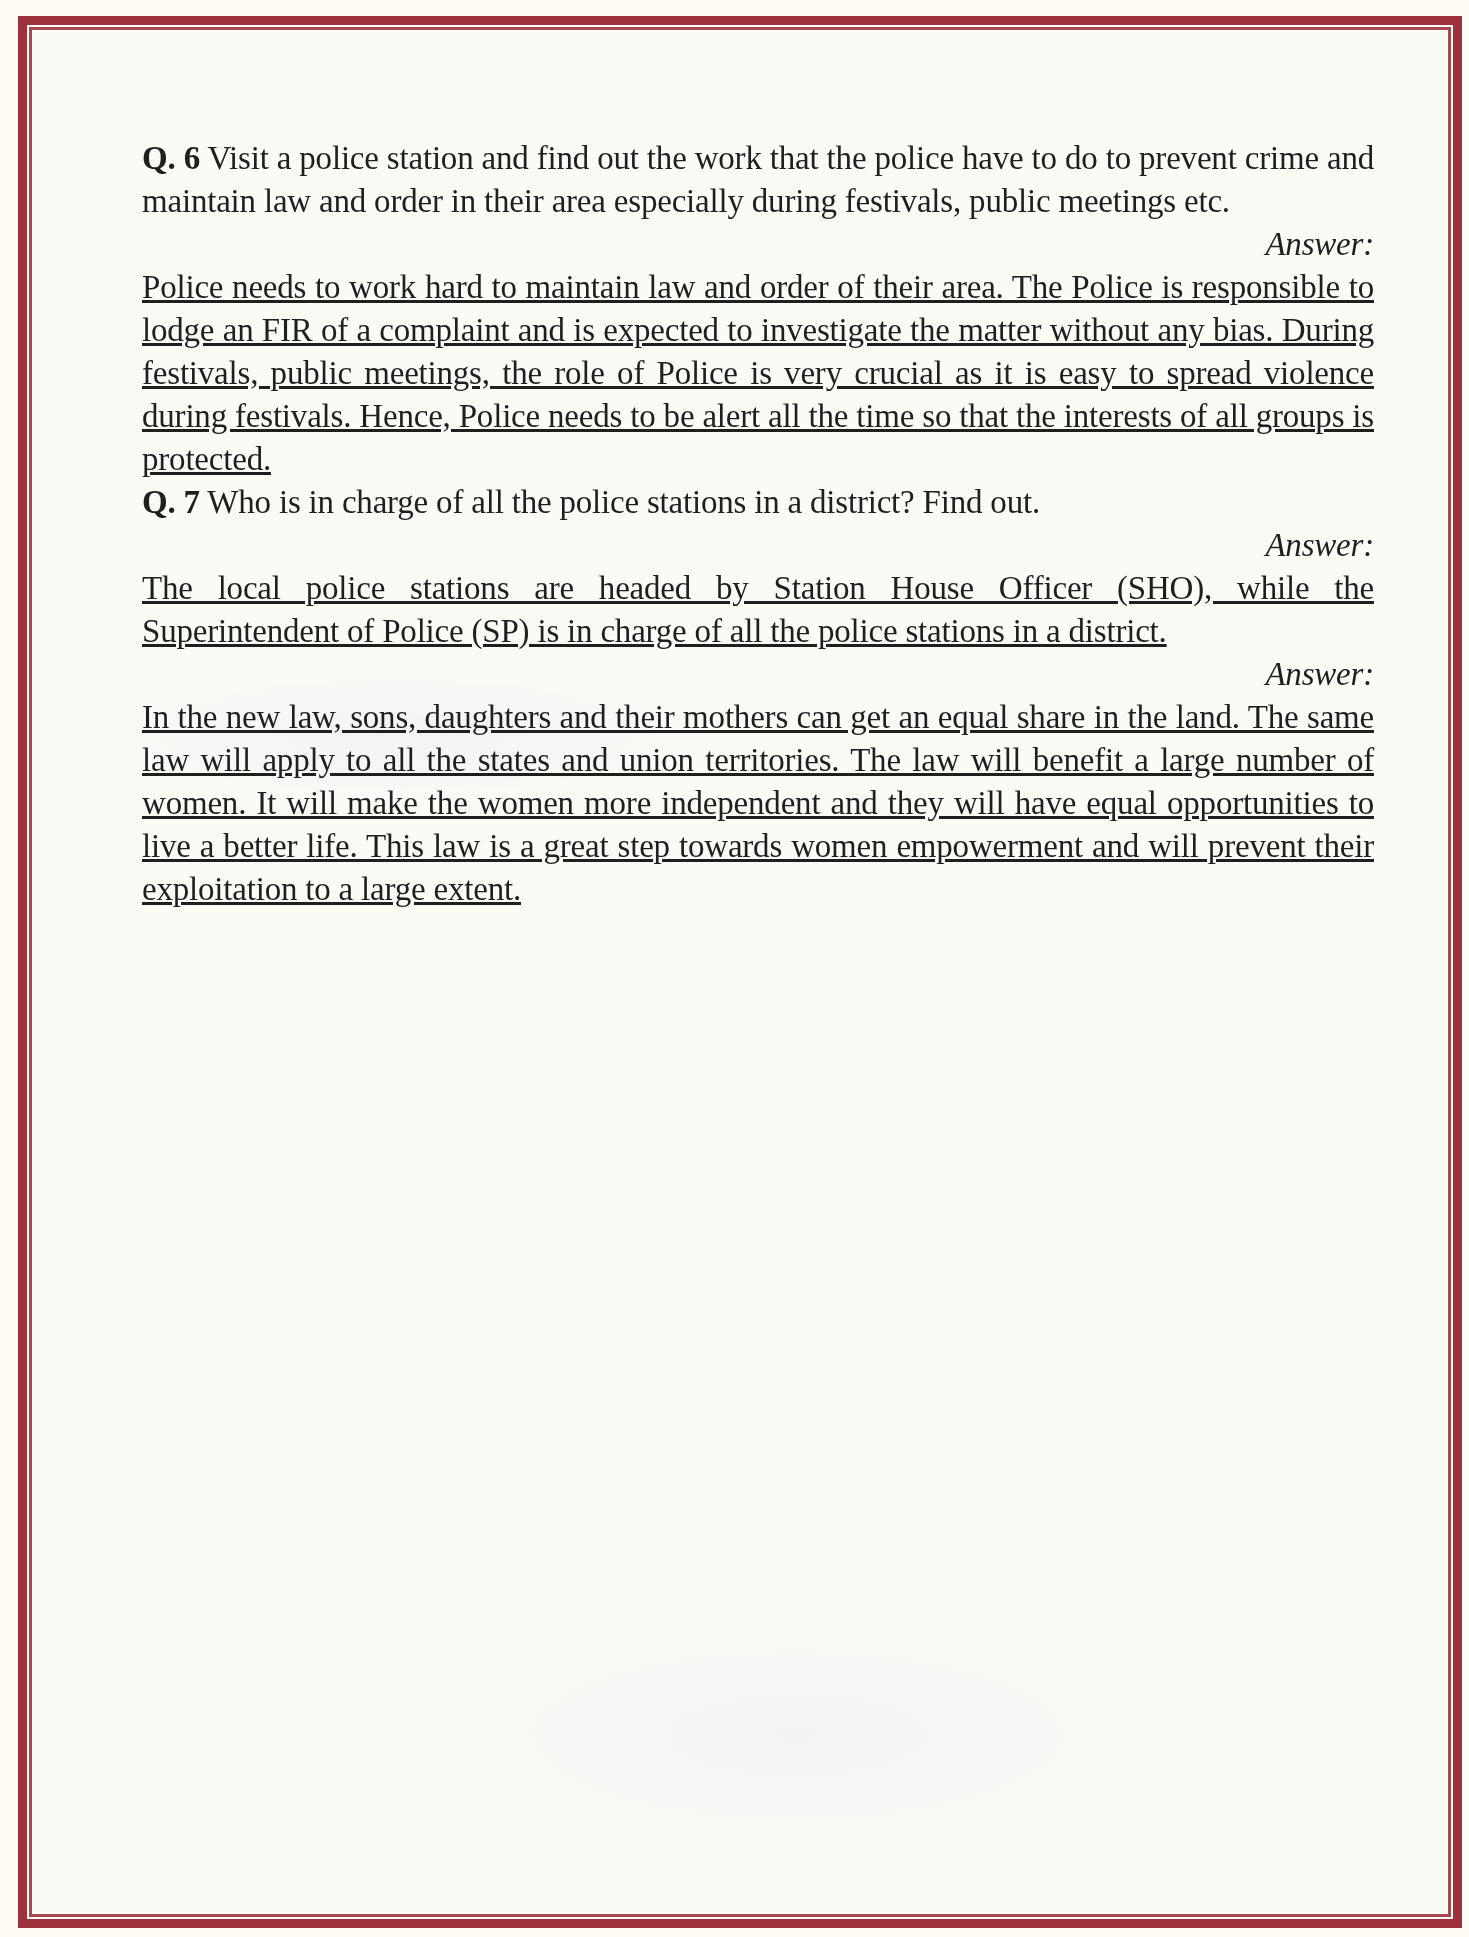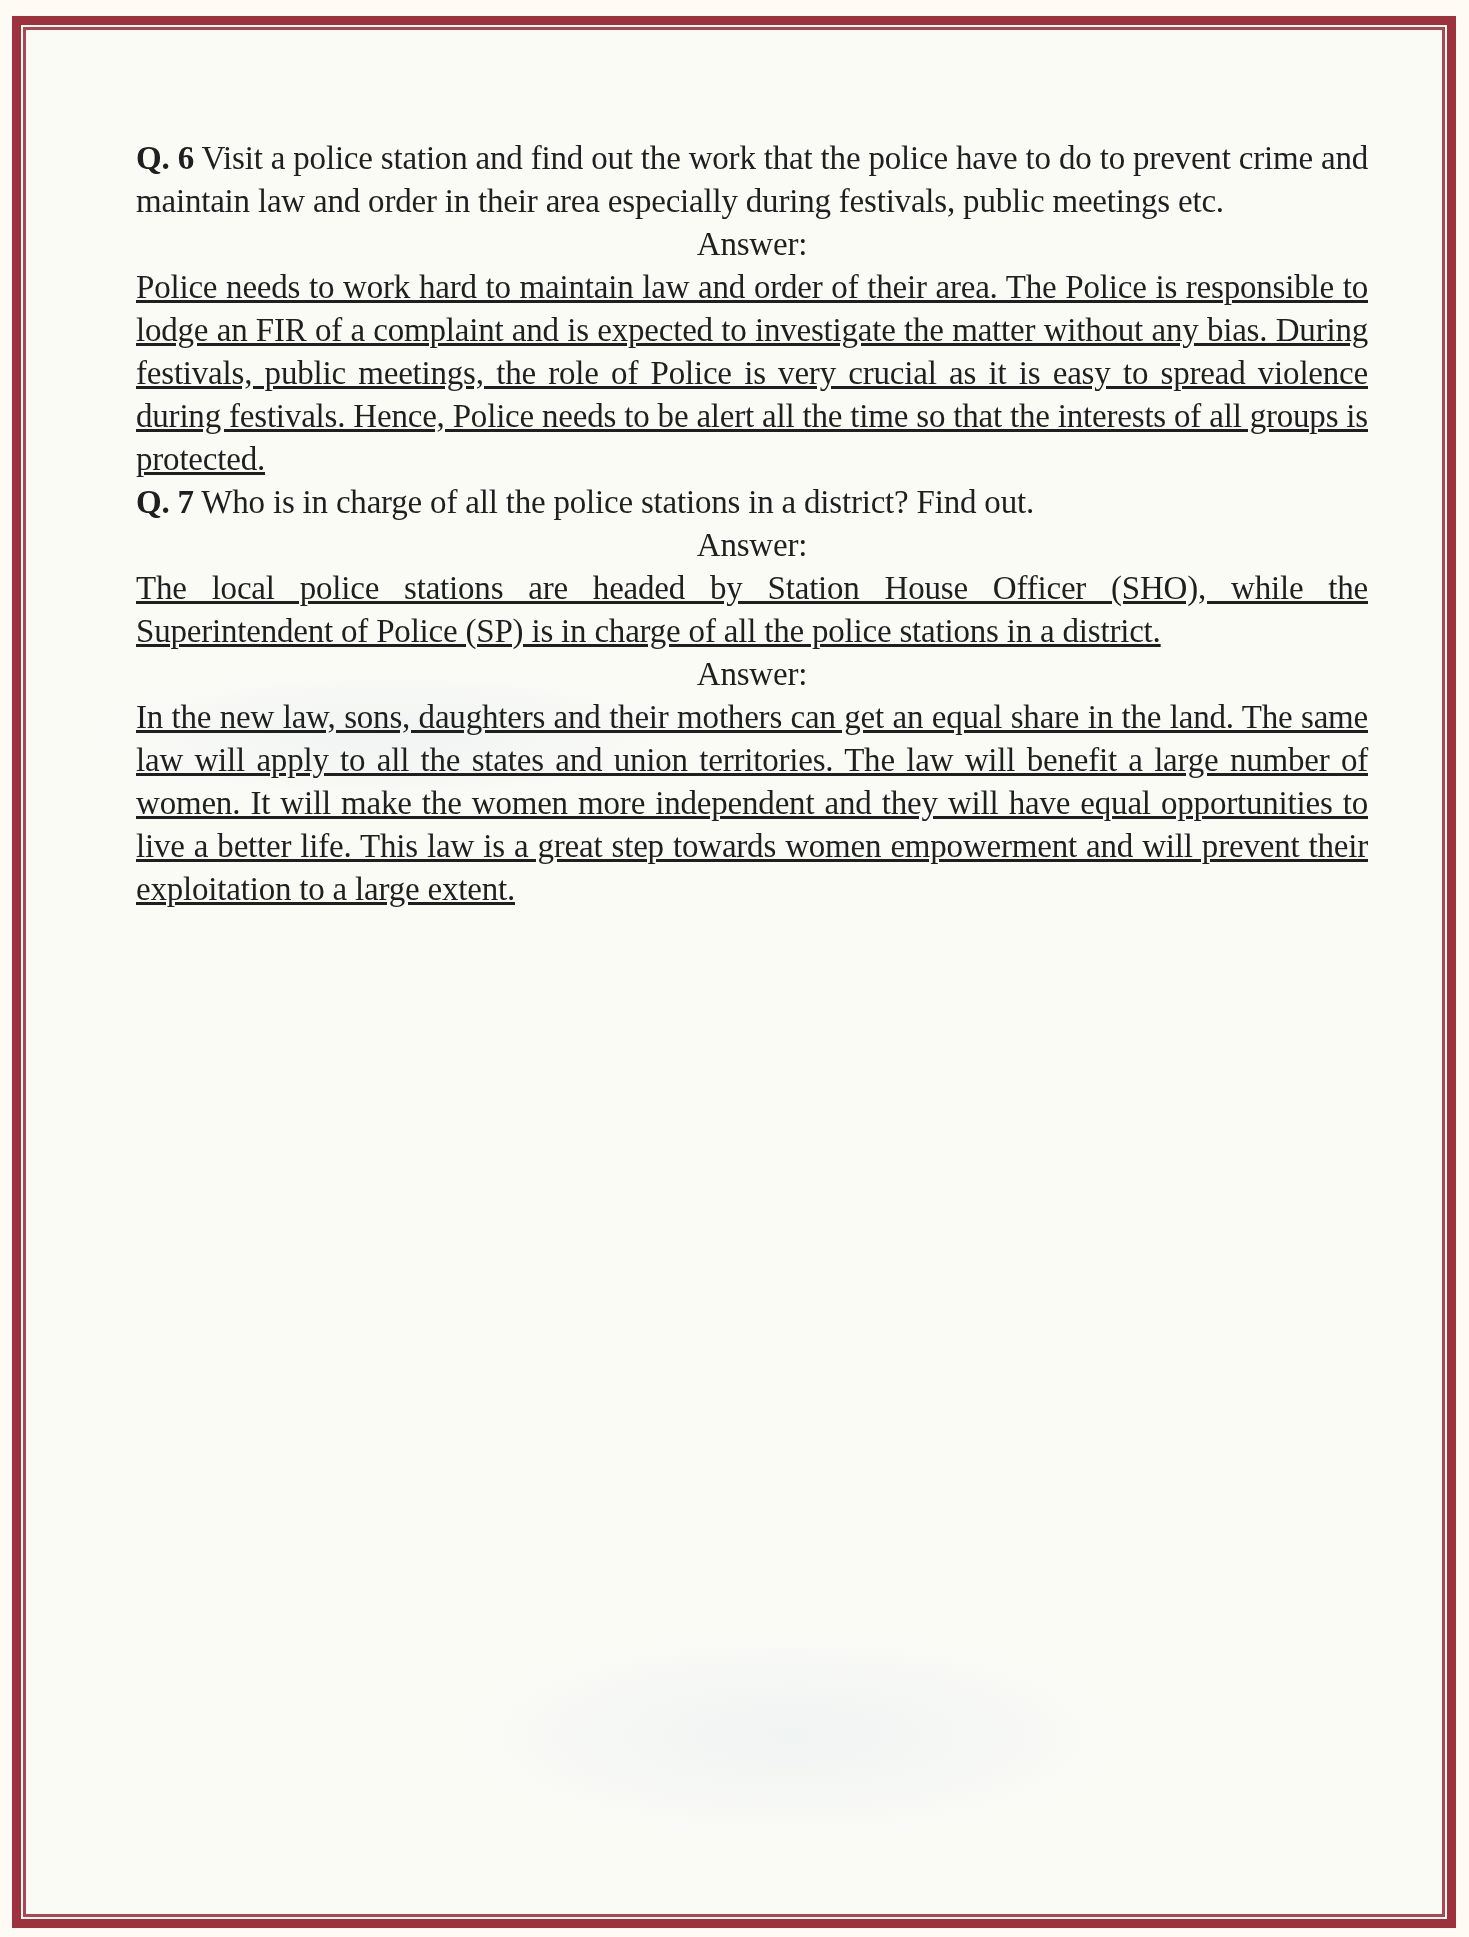--- a/index.html
+++ b/index.html
@@ -9,21 +9,21 @@
   body {
     width: 1469px;
     height: 1937px;
     position: relative;
     background: #fdfbf3;
     font-family: "Liberation Serif", serif;
     overflow: hidden;
   }
   .frame {
     position: absolute;
-    left: 12px;
+    left: 18px;
     top: 16px;
     width: 1444px;
     height: 1912px;
     box-sizing: border-box;
     border: 9px solid #9d323c;
     background: #fbfbf6;
   }
   .inner-line {
     position: absolute;
     inset: 2px;
@@ -47,21 +47,22 @@
     line-height: 43px;
     text-align: justify;
     letter-spacing: -0.2px;
   }
   .content p { margin: 0; }
   .question { margin-top: 64px; }
   section:first-child .question { margin-top: 0; }
   .qlabel { font-weight: bold; }
   .answer-label {
     margin-top: 22px;
-    text-align: center;
+    text-align: right;
+    font-style: italic;
   }
   .answer-text { margin-top: 22px; text-decoration: underline; }
 </style>
 </head>
 <body>
 
 <div class="frame">
   <div class="inner-line"></div>
 
   <div class="ghost" style="left:60px; top:640px; width:620px; height:140px;"></div>

